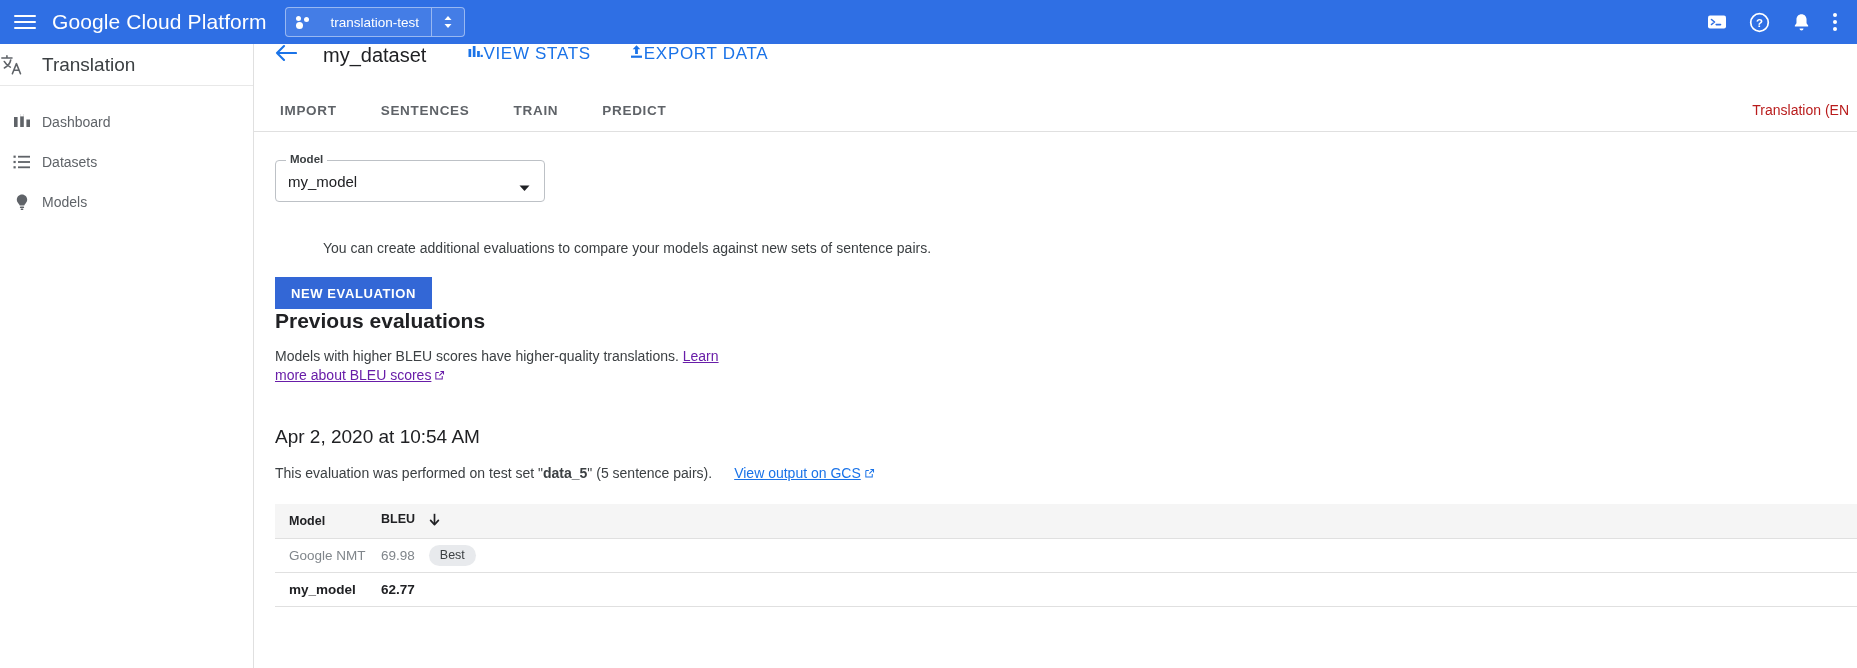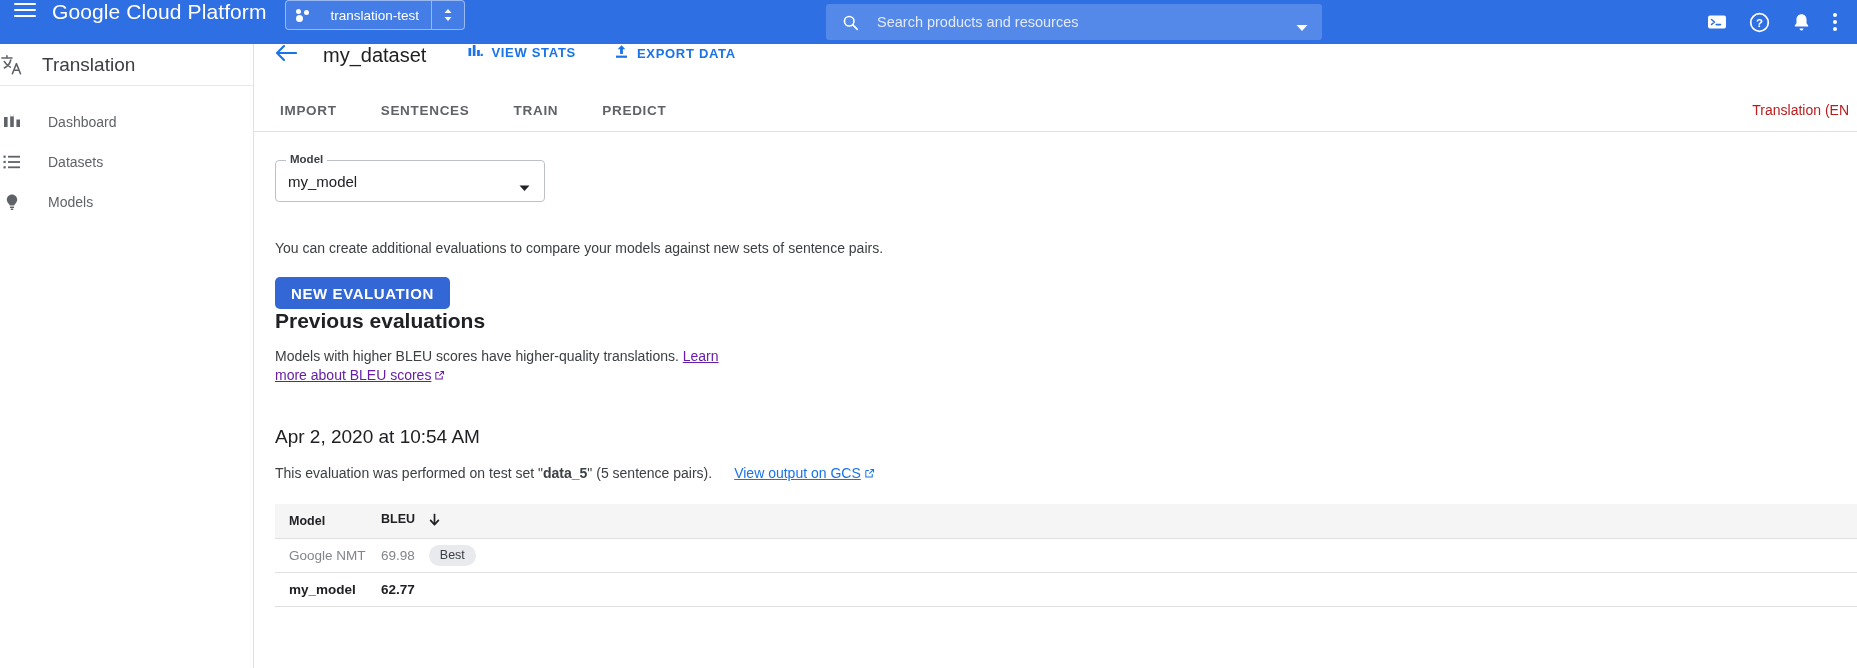--- a/index.html
+++ b/index.html
@@ -9,21 +9,21 @@
     background: #ffffff;
     font-family: "Liberation Sans", sans-serif;
     -webkit-font-smoothing: antialiased;
   }
 
   
   .topbar {
     position: absolute; top: 0; left: 0;
     width: 1857px; height: 44px;
     background: #2f6fe4;
-    display: flex; 
+    display: flex; align-items: center;
   }
   .hamburger {
     width: 26px; height: 20px;
     margin-left: 12px; margin-right: 14px;
     display: flex; flex-direction: column; justify-content: space-between;
     padding: 3px 2px; cursor: pointer;
   }
   .hamburger span { display: block; height: 2px; background: #fff; border-radius: 1px; }
   .gcp-title {
     color: #ffffff; font-size: 21px; letter-spacing: .1px;
@@ -77,40 +77,40 @@
   }
   .side-header {
     height: 42px; display: flex; align-items: center;
     gap: 18px;
     border-bottom: 1px solid #e8e8e8;
   }
   .side-header .st { font-size: 19px; color: #3c4043; white-space: nowrap; }
   .side-items { padding-top: 16px; }
   .side-item {
     height: 40px; display: flex; align-items: center;
-    padding-left: 0; gap: 24px; cursor: pointer;
+    padding-left: 10px; gap: 8px; cursor: pointer;
   }
   .side-item .lbl { font-size: 14px; color: #5f6368; white-space: nowrap; }
   .ico-box { width: 24px; display: flex; align-items: center; justify-content: center; }
 
   
   .main {
     position: absolute; left: 254px; top: 44px;
     width: 1603px; height: 624px; background: #fff;
     overflow: hidden;
   }
   .page-header {
     height: 45px; display: flex; align-items: flex-start;
     padding-left: 21px; gap: 0px;
   }
   .back-arrow { width: 28px; display: flex; align-items: center; cursor: pointer; }
   .page-title { font-size: 20px; color: #202124; margin-left: 20px; margin-right: 42px; white-space: nowrap; }
   .hdr-action {
-    display: flex; align-items: center; gap: 8px;
-    color: #1a73e8; font-size: 13px; font-weight: bold; letter-spacing: .7px;
+    display: flex; align-items: center; 
+    color: #1a73e8; font-size: 17px; font-weight: normal; letter-spacing: .7px;
     cursor: pointer; margin-right: 38px; white-space: nowrap;
   }
   .tabrow {
     height: 43px; border-bottom: 1px solid #e0e0e0;
     display: flex; align-items: stretch; padding-left: 4px; position: relative;
   }
   .tab {
     display: flex; align-items: center; padding: 0 22px;
     font-size: 13.5px; font-weight: bold; letter-spacing: .7px;
     color: #5f6368; cursor: pointer; position: relative; white-space: nowrap;
@@ -138,29 +138,29 @@
   }
   .select-label {
     position: absolute; top: -8px; left: 10px;
     background: #fff; padding: 0 4px;
     font-size: 11.5px; font-weight: bold; color: #3c4043;
   }
   .select-value { font-size: 15px; color: #202124; }
   .select-caret { position: absolute; right: 14px; top: 17px; }
 
   .desc-line {
-    margin-top: 38px; font-size: 14px; color: #3c4043;
+    margin-top: 38px; font-size: 14px; color: #3c4043; margin-left: 48px;
   }
   .primary-btn {
     margin-top: 21px;
     display: inline-flex; align-items: center; justify-content: center;
     height: 32px; padding: 0 16px;
     background: #3367d6; color: #fff;
-    border: none; border-radius: 5px;
-    font-size: 15px; font-weight: bold; letter-spacing: .6px;
+    border: none; border-radius: 0;
+    font-size: 13px; font-weight: bold; letter-spacing: .6px;
     font-family: "Liberation Sans", sans-serif;
     cursor: pointer;
   }
 
   .section-title {
     font-size: 21px; color: #202124; font-weight: bold;
   }
   .section-sub {
     margin-top: 14px; font-size: 14px; color: #3c4043;
     line-height: 19px; max-width: 444px;
@@ -222,34 +222,20 @@
     </div>
     <div class="chip-divider"></div>
     <div class="chip-caret">
       <svg width="12" height="16" viewBox="0 0 12 16">
           <path d="M6 2 L9.5 6 H2.5 Z" fill="#fff"></path>
           <path d="M6 14 L2.5 10 H9.5 Z" fill="#fff"></path>
         </svg>
     </div>
   </div>
 
-  <div class="searchbox">
-    <span class="s-icon">
-      <svg width="17" height="17" viewBox="0 0 20 20">
-          <circle cx="8.5" cy="8.5" r="5.6" fill="none" stroke="#fff" stroke-width="1.9"></circle>
-          <line x1="12.8" y1="12.8" x2="18" y2="18" stroke="#fff" stroke-width="2" stroke-linecap="round"></line>
-        </svg>
-    </span>
-    <span class="search-placeholder">Search products and resources</span>
-    <span class="search-caret">
-      <svg width="12" height="8" viewBox="0 0 12 8">
-          <path d="M0.5 1 L6 7 L11.5 1 Z" fill="#fff"></path>
-        </svg>
-    </span>
-  </div>
 
   <div class="topbar-icons">
     <span class="tb-ico">
       <svg width="20" height="20" viewBox="0 0 20 20">
           <rect x="1" y="3.5" width="18" height="13" rx="2" fill="#fff"></rect>
           <path d="M4.5 7.5 L7.5 10 L4.5 12.5" fill="none" stroke="#2f6fe4" stroke-width="1.6" stroke-linecap="round" stroke-linejoin="round"></path>
           <line x1="9.2" y1="12.6" x2="13.5" y2="12.6" stroke="#2f6fe4" stroke-width="1.6" stroke-linecap="round"></line>
         </svg>
     </span>
     <span class="tb-ico">

